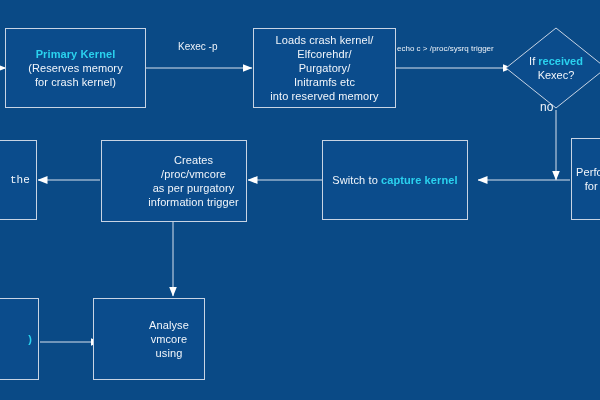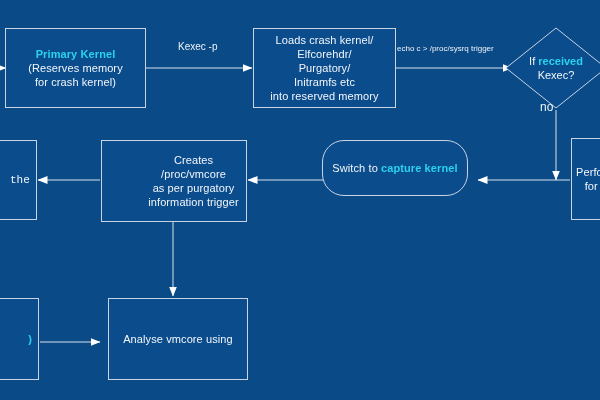--- a/index.html
+++ b/index.html
@@ -151,40 +151,40 @@
   </div>
 
   <div class="node" style="left:101px; top:140px; width:146px; height:82px;padding-left:39px;">
     <div class="txt">
       <span>Creates /proc/vmcore</span><br>
       <span>as per purgatory</span><br>
       <span>information trigger</span>
     </div>
   </div>
 
-  <div class="node" style="left:322px; top:140px; width:146px; height:56px;border-radius:22px;">
+  <div class="node" style="left:322px; top:140px; width:146px; height:80px;">
     <div class="txt">
       <span>Switch to </span><span class="hl">capture kernel</span>
     </div>
   </div>
 
   <div class="node" style="left:571px; top:138px; width:72px; height:82px; justify-content:flex-start;">
     <div class="txt" style="padding-left:4px;">
       <span>Perfor</span><br>
       <span>for</span>
     </div>
   </div>
 
   <div class="node" style="left:-38px; top:298px; width:77px; height:82px; justify-content:flex-end;">
     <div class="txt" style="padding-right:6px;">
       <span class="hl">)</span>
     </div>
   </div>
 
-  <div class="node" style="left:108px; top:298px; width:140px; height:82px;">
+  <div class="node" style="left:93px; top:298px; width:112px; height:82px;padding-left:40px;">
     <div class="txt">
       <span>Analyse vmcore using</span><br>
     </div>
   </div>
 
   <div class="edge-label" style="left:178px; top:41px; font-size:10px;">Kexec -p</div>
 
   <div class="edge-label" style="left:397px; top:44px; font-size:8px;">echo c &gt; /proc/sysrq trigger</div>
 
   <div class="edge-label" style="left:540px; top:100px; font-size:12px;">no</div>

